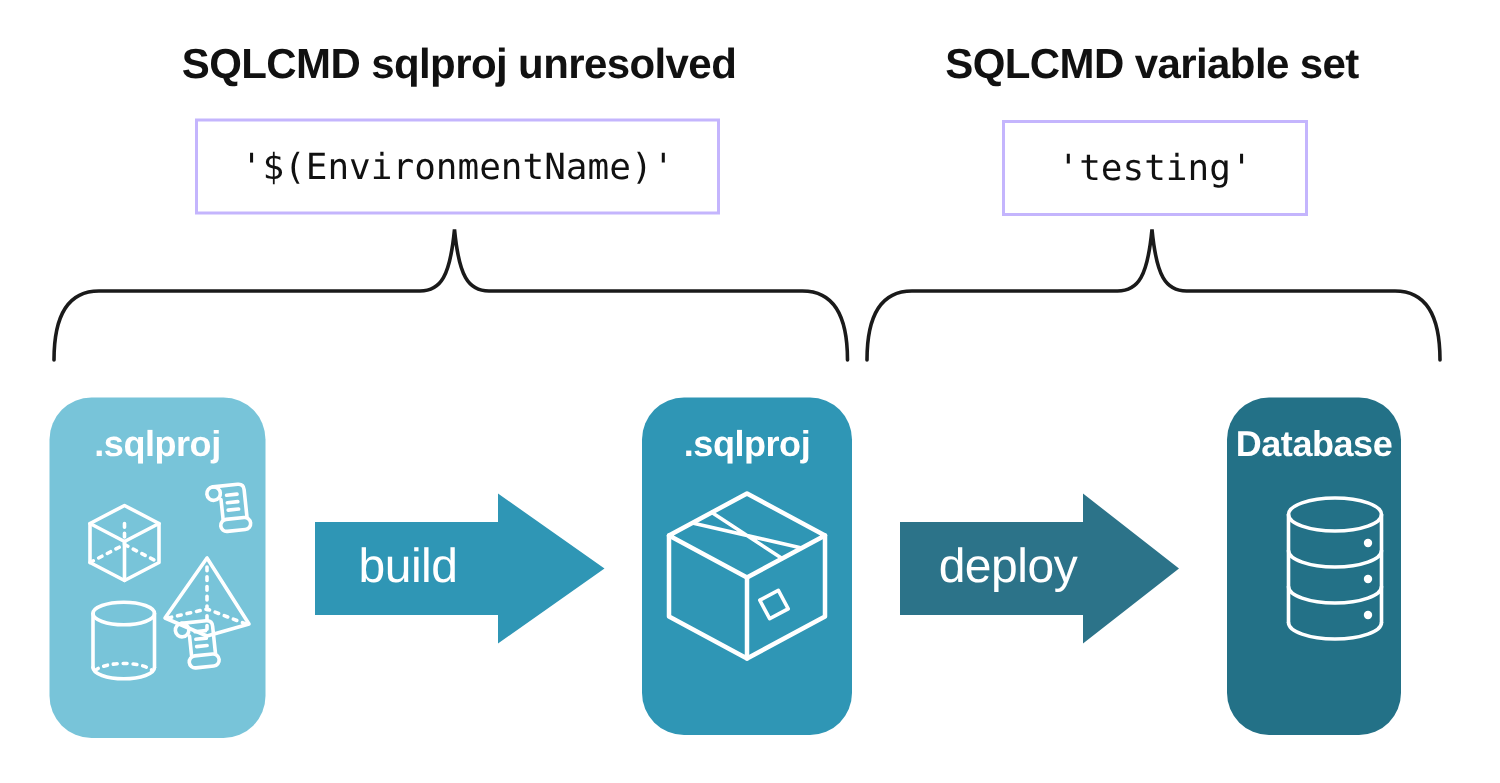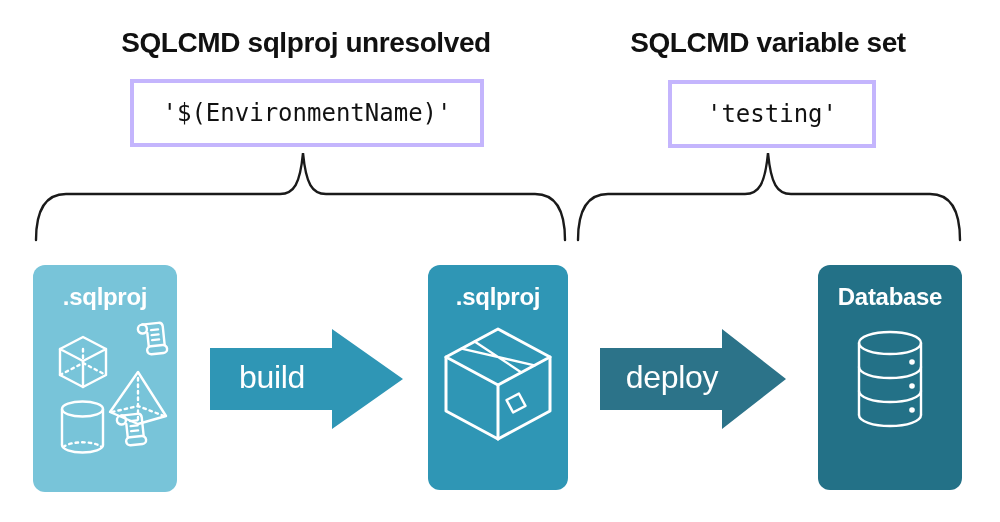--- a/index.html
+++ b/index.html
@@ -7,34 +7,34 @@
     position:relative;width:1000px;height:522px;background:#ffffff;overflow:hidden;
     font-family:"Liberation Sans",sans-serif;
   }
   .heading{
     position:absolute;top:27px;width:500px;text-align:center;
     font-size:28px;font-weight:700;letter-spacing:-0.4px;color:#111111;
   }
   .heading.h1{left:56px;}
   .heading.h2{left:518px;}
   .codebox{
-    position:absolute;border:4px solid #c4b5fd;background:#ffffff;
+    position:absolute;border:2px solid #c4b5fd;background:#ffffff;
     display:flex;align-items:center;justify-content:center;
   }
   .codebox.cb1{left:130px;top:79px;width:346px;height:60px;}
   .codebox.cb2{left:668px;top:80px;width:200px;height:60px;}
   .codebox code{
     font-family:"DejaVu Sans Mono",monospace;font-size:24px;color:#111111;font-weight:500;
   }
   svg.overlay{position:absolute;left:0;top:0;width:1000px;height:522px;}
   .brace{fill:none;stroke:#1A1A1A;stroke-width:2.4;stroke-linecap:round;}
-  .node{position:absolute;border-radius:12px;}
+  .node{position:absolute;border-radius:28px;}
   .node.sqlproj{left:33px;top:265px;width:144px;height:227px;background:#78C4D9;}
   .node.dacpac{left:428px;top:265px;width:140px;height:225px;background:#2F96B5;}
-  .node.database{left:818px;top:265px;width:144px;height:225px;background:#237187;}
+  .node.database{left:818px;top:265px;width:116px;height:225px;background:#237187;}
   .node-label{
     margin-top:18px;text-align:center;color:#ffffff;
     font-size:24px;font-weight:700;letter-spacing:-0.3px;
   }
   .node-icon{position:absolute;}
   .icon-stroke{fill:none;stroke:#ffffff;stroke-width:2.4;stroke-linecap:round;stroke-linejoin:round;}
   .icon-stroke-bold{fill:none;stroke:#ffffff;stroke-width:3;stroke-linecap:round;stroke-linejoin:round;}
   .icon-dash{stroke-dasharray:2.5,4;}
   .arrow-label{
     position:absolute;color:#ffffff;font-weight:400;font-size:32px;

